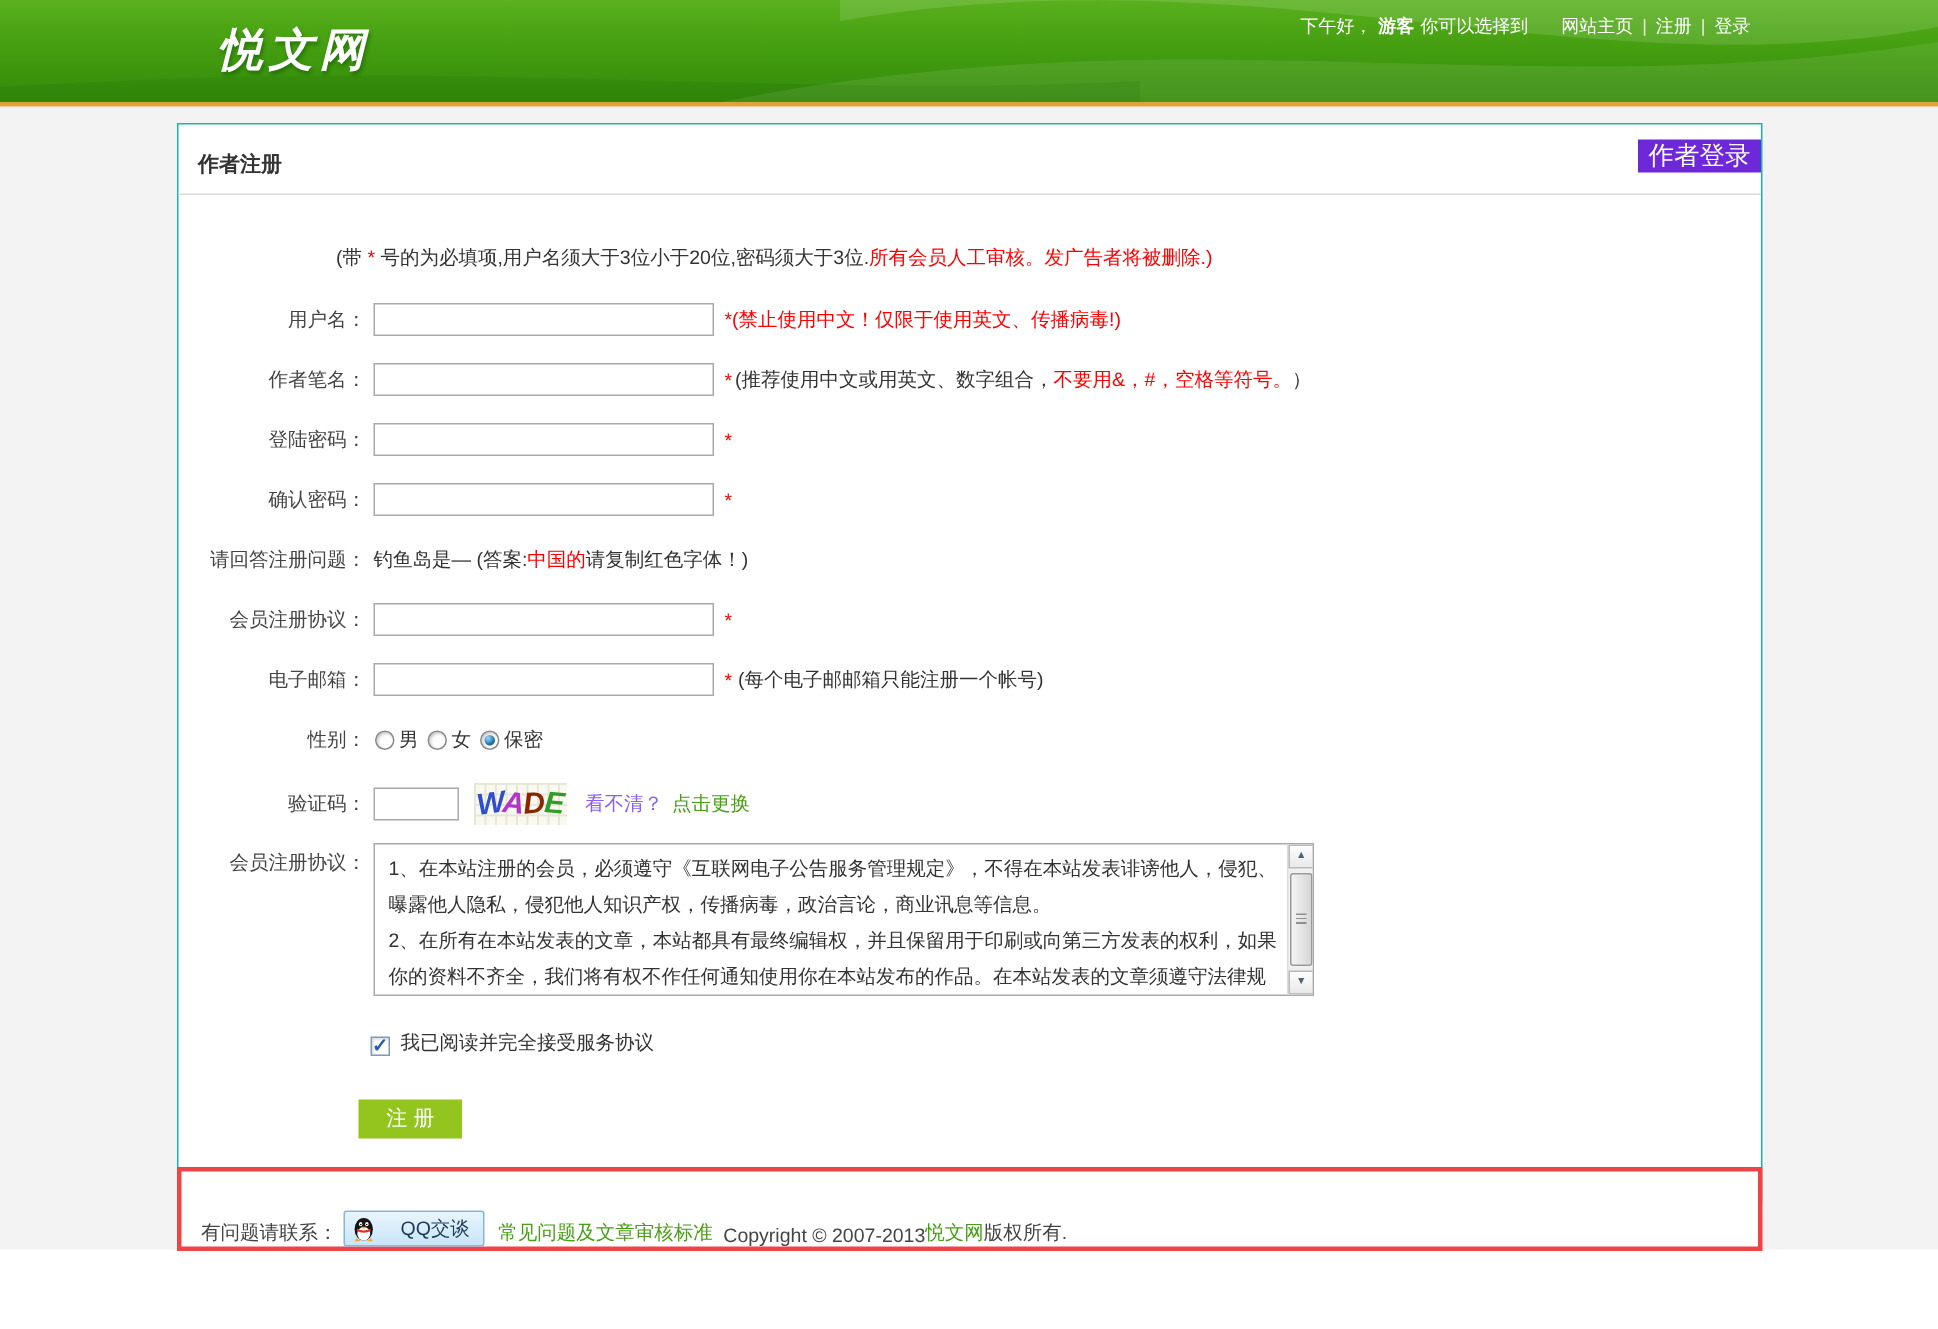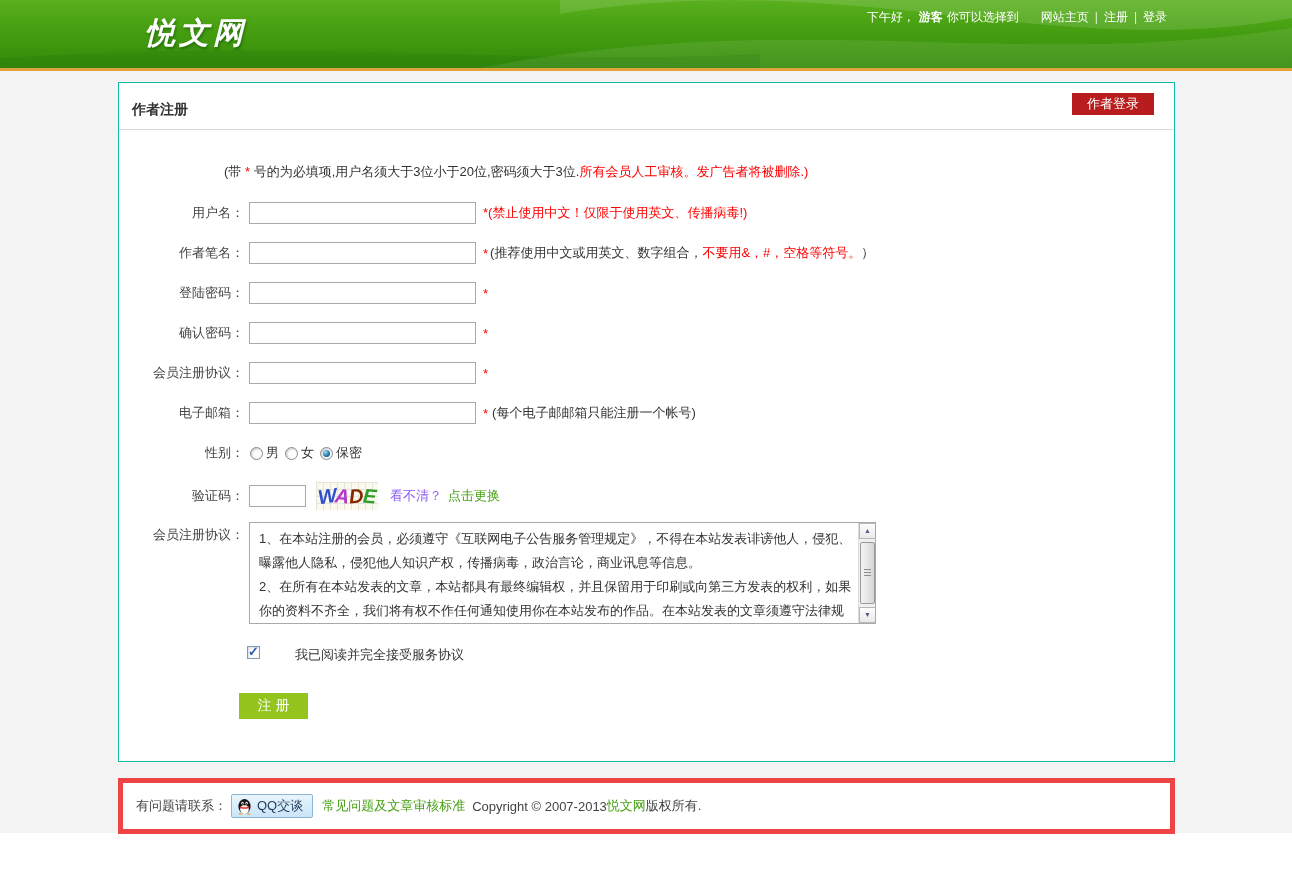--- a/index.html
+++ b/index.html
@@ -17,22 +17,22 @@
   .topnav .guest { font-weight:bold; margin:0 4px; }
   .topnav .choose { margin-right:16px; }
   .topnav a { color:#fff; text-decoration:none; margin:16px 6px; cursor:pointer; }
   .topnav .sep { color:#e3f5d5; }
   .orange-line { position:absolute; left:0; top:68px; width:100%; height:3px; background:#e2a23a; }
 
   
   .container { position:absolute; left:118px; top:82px; width:1057px; background:#fff; border:1px solid #14b8a6; }
   .panel-head { height:47px; border-bottom:1px solid #d9d9d9; position:relative; }
   .panel-title { position:absolute; left:13px; top:18px; font-size:14px; font-weight:bold; color:#333; }
-  .author-login-btn { position:absolute; right:20px; top:10px; width:82px; height:22px; background:#b91c1c; color:#fff;
-    font-size:13px; text-align:center; line-height:22px; cursor:pointer; }
+  .author-login-btn { position:absolute; right:0; top:10px; width:82px; height:22px; background:#6d28d9; color:#fff;
+    font-size:17px; text-align:center; line-height:22px; cursor:pointer; }
 
   .form { padding:34px 0 24px 13px; font-size:13px; color:#333; }
   .note { margin-left:92px; line-height:16px; margin-bottom:22px; }
   .red { color:#ff0000; }
   .blk { color:#333; }
 
   .row { display:flex; align-items:center; min-height:22px; margin-bottom:18px; }
   .row .lbl { width:112px; text-align:right; color:#444; flex:none; }
   input.txt { width:227px; height:22px; border:1px solid #a9a9a9; margin-left:5px; font-size:13px; padding:0 4px;
     font-family:"Liberation Sans", sans-serif; }
@@ -70,30 +70,30 @@
   .agreement-text p { margin:0; }
   .sbar { position:absolute; right:0; top:0; width:17px; height:100%; background:#f0f0f0; border-left:1px solid #dcdcdc; }
   .sb-btn { position:absolute; left:0; width:17px; height:16px; background:linear-gradient(180deg,#fdfdfd,#e9e9e9);
     border:1px solid #b9b9b9; font-size:7px; color:#50617a; text-align:center; line-height:14px; cursor:pointer; }
   .sb-btn.up { top:0; } .sb-btn.down { bottom:0; }
   .sb-thumb { position:absolute; top:19px; height:62px; left:1px; width:15px; background:linear-gradient(90deg,#f4f4f4,#d6d6d6);
     border:1px solid #9a9a9a; border-radius:2px; cursor:grab; }
   .sb-thumb::after { content:""; position:absolute; left:3px; right:3px; top:50%; height:9px; margin-top:-4px;
     background:repeating-linear-gradient(180deg,#8f8f8f 0 1px, transparent 1px 3px); }
 
-  .terms-row { margin-left:115px; margin-bottom:0; display:flex; align-items:flex-start; min-height:15px;gap:28px; }
+  .terms-row { margin-left:115px; margin-bottom:0; display:flex; align-items:flex-end; min-height:15px; }
   .submit-row { margin-left:107px; margin-top:29px; }
   .submit-btn { width:69px; height:26px; background:#94c41e; border:none; color:#fff; font-size:14px; cursor:pointer;
     font-family:"Liberation Sans", sans-serif; }
 
   
-  .footer { position:absolute; left:118px; top:778px; width:1057px; height:56px; background:#fff; border:5px solid #ef4444;
-    display:flex; align-items:center; padding-left:13px; font-size:13px; color:#444; }
+  .footer { position:absolute; left:118px; top:778px; width:1057px; height:56px; background:#fff; border:3px solid #ef4444;
+    display:flex; align-items:flex-end; padding-left:13px; font-size:13px; color:#444; }
   .qq-btn { display:inline-flex; align-items:center; background:linear-gradient(180deg,#e9f5fd,#c9e5f7);
-    border:1px solid #8ab6d6; border-radius:2px; padding:2px 9px 2px 5px; margin:0 9px 0 4px; cursor:pointer; color:#1c3a58; }
+    border:1px solid #8ab6d6; border-radius:2px; padding:2px 9px 2px 5px; margin:0 9px 0 4px; cursor:pointer; color:#1c3a58;gap:12px; }
   .qq-btn svg { margin-right:5px; }
   .faq-link { color:#46a013; text-decoration:none; cursor:pointer; margin-right:7px; }
   .site-name-green { color:#46a013; }
 </style>
 </head>
 <body>
 
 <div class="gray-band"></div>
 
 <div class="site-header">
@@ -140,20 +140,26 @@
       <input class="txt" type="password" value="" style="">
       <span class="star">*</span>
     </div>
 
     <div class="row">
       <span class="lbl">确认密码：</span>
       <input class="txt" type="password" value="" style="">
       <span class="star">*</span>
     </div>
 
+    <div class="row">
+      <span class="lbl">请回答注册问题：</span>
+      <span style="margin-left:5px;" class="blk">钓鱼岛是— (答案:</span>
+        <span class="red">中国的</span>
+        <span class="blk"> 请复制红色字体！)</span>
+    </div>
 
     <div class="row">
       <span class="lbl">会员注册协议：</span>
       <input class="txt" type="text" value="" style="">
       <span class="star">*</span>
     </div>
 
     <div class="row">
       <span class="lbl">电子邮箱：</span>
       <input class="txt" type="text" value="" style="">

